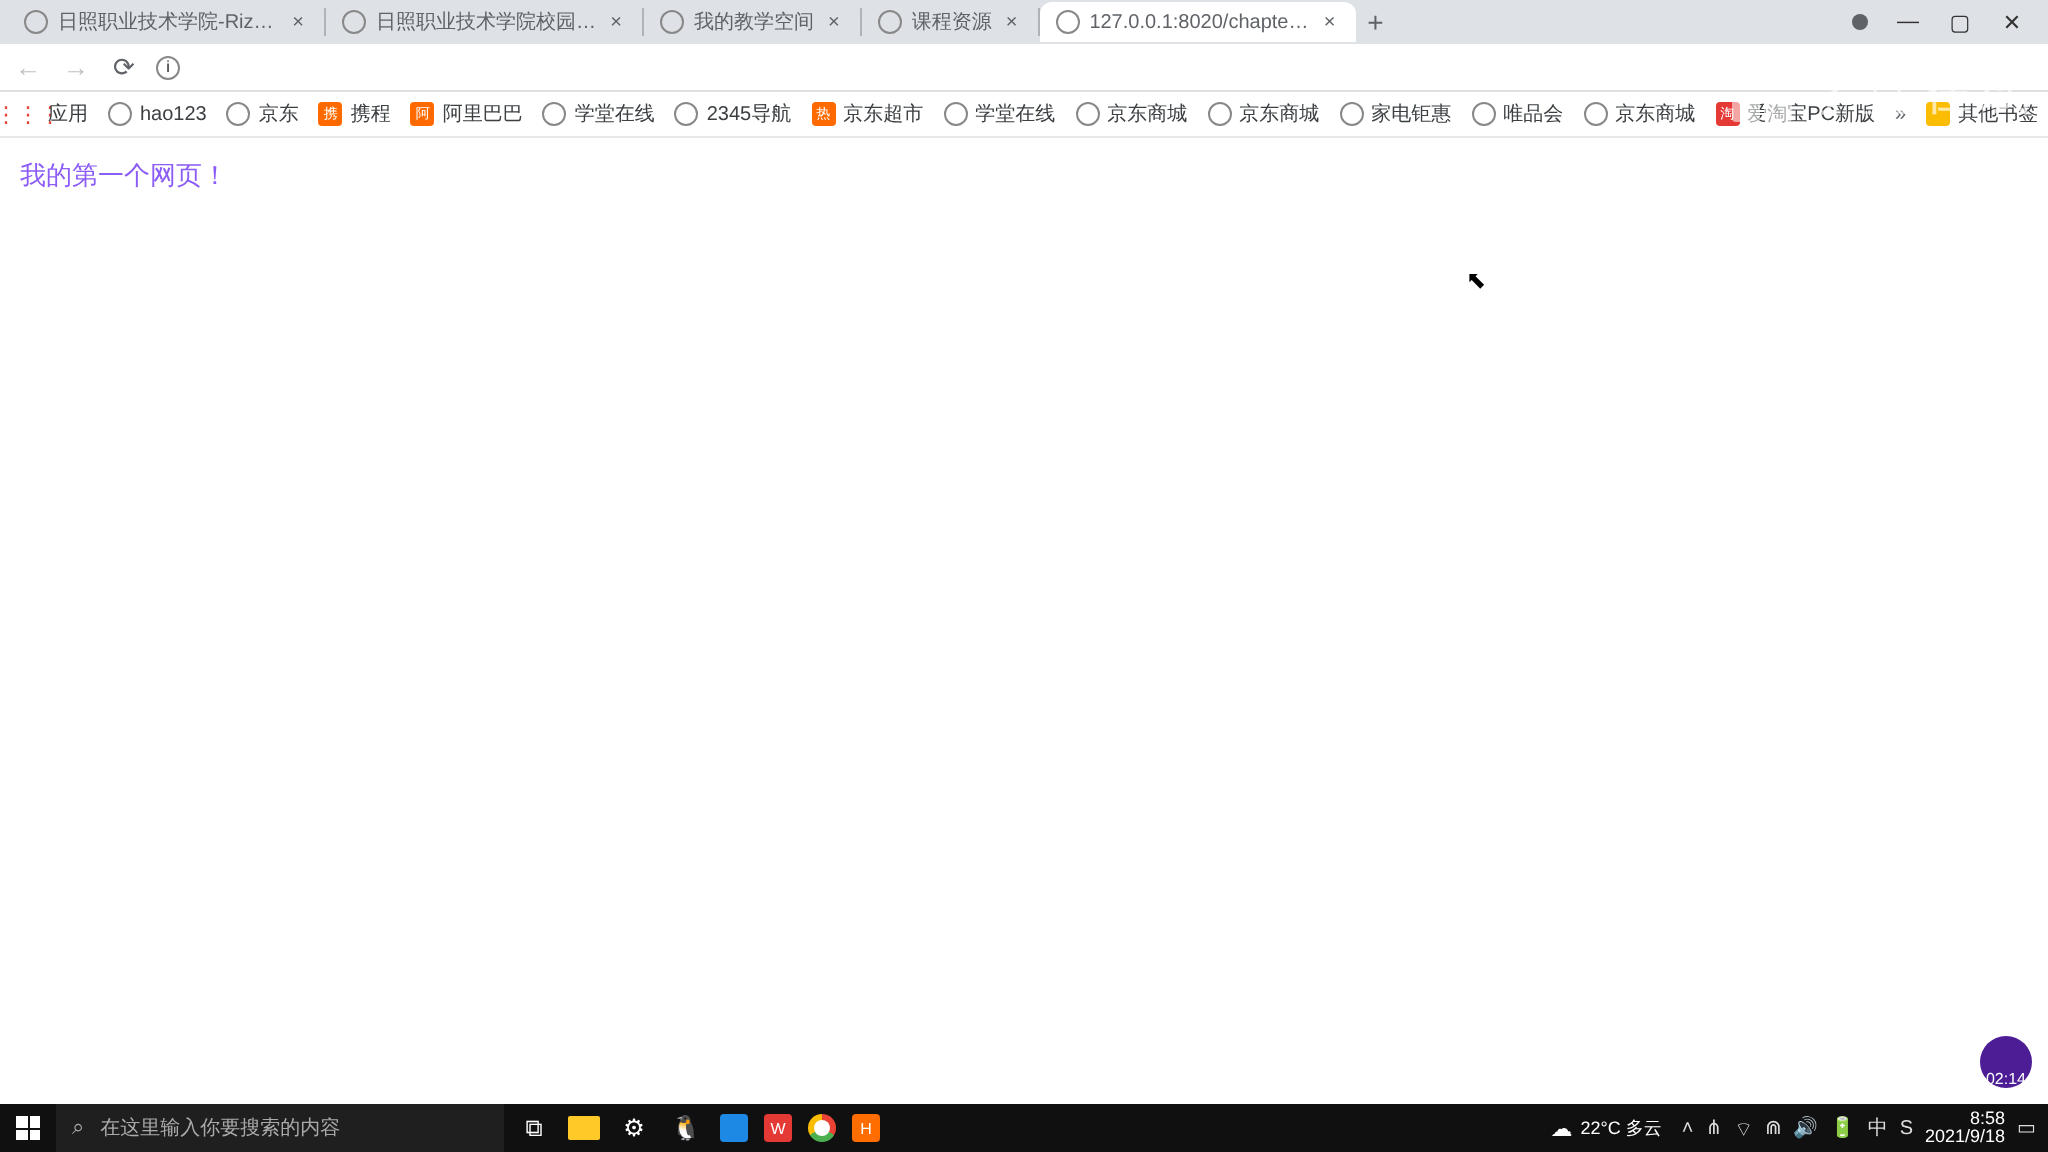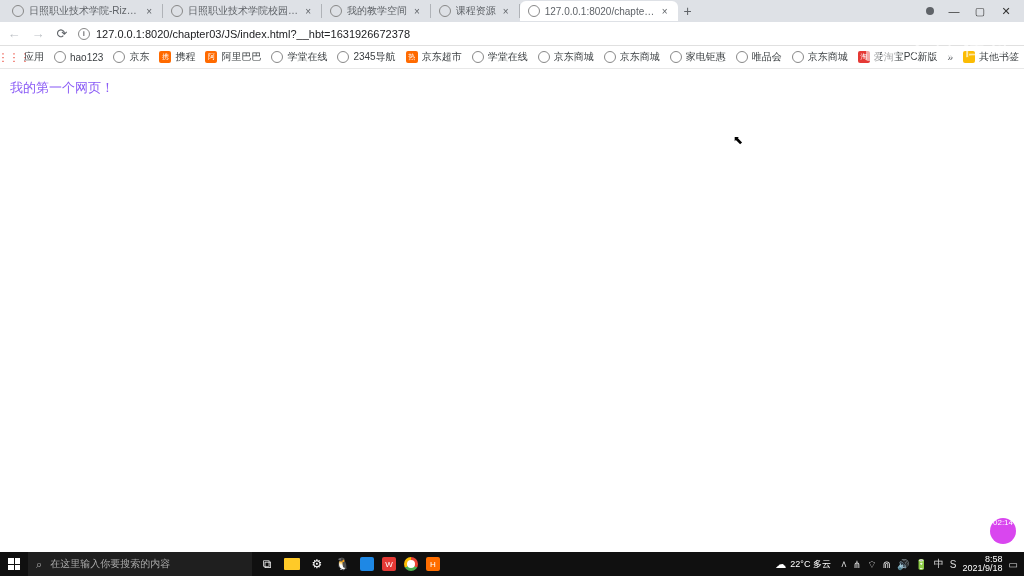--- a/index.html
+++ b/index.html
@@ -34,21 +34,21 @@
 .bm-more { margin-left: auto; display: flex; gap: 10px; align-items: center; }
 .bm-chevron { color: #5f6368; font-size: 10px; }
 
 .content { padding: 10px; font-size: 13px; color: #8b5cf6; }
 .cursor { position: absolute; left: 733px; top: 133px; font-size: 12px; color: #000; pointer-events: none; }
 
 .watermark { position: absolute; right: 6px; top: 28px; font-size: 26px; color: rgba(255,255,255,0.65); letter-spacing: 3px; display: flex; align-items: center; gap: 6px; pointer-events: none; }
 .wm-logo { width: 30px; height: 30px; display: grid; grid-template: 1fr 1fr / 1fr 1fr; gap: 2px; opacity: 0.55; }
 .wm-logo span { background: #fff; border-radius: 2px; }
 
-.timer-badge { position: absolute; right: 8px; bottom: 32px; width: 26px; height: 26px; border-radius: 50%; background: #d946ef; color: #fff; font-size: 8px; display: flex; align-items: flex-start; justify-content: center; }
+.timer-badge { position: absolute; right: 8px; bottom: 32px; width: 26px; height: 26px; border-radius: 50%; background: #4c1d95; color: #fff; font-size: 8px; display: flex; align-items: flex-end; justify-content: center; }
 
 .taskbar { position: absolute; bottom: 0; left: 0; right: 0; height: 24px; background: #101010; display: flex; align-items: center; color: #fff; font-size: 10px; }
 .start { width: 28px; height: 24px; display: flex; align-items: center; justify-content: center; }
 .start-logo { width: 12px; height: 12px; display: grid; grid-template: 1fr 1fr / 1fr 1fr; gap: 1px; }
 .start-logo span { background: #fff; }
 .search-box { height: 24px; width: 224px; background: #1f1f1f; display: flex; align-items: center; padding: 0 8px; gap: 8px; color: #aaa; }
 .search-icon { font-size: 11px; }
 .tb-icons { display: flex; align-items: center; gap: 8px; padding: 0 6px; }
 .tb-ico { width: 18px; height: 18px; display: flex; align-items: center; justify-content: center; font-size: 12px; cursor: pointer; }
 .tb-ico.folder { background: #ffca28; border-radius: 1px; width: 16px; height: 12px; }
@@ -105,21 +105,20 @@
     <span class="wc">✕</span>
   </div>
 </div>
 
 <div class="addr-bar">
   <span class="nav-btn disabled">←</span>
   <span class="nav-btn disabled">→</span>
   <span class="nav-btn">⟳</span>
   <div class="addr-area">
     <span class="addr-info">i</span>
-    <span>127.0.0.1:8020/chapter03/JS/index.html?__hbt=1631926672378</span>
   </div>
 </div>
 
 <div class="bm-bar">
   <div class="bm">
       <span class="bm-icon grid">⋮⋮⋮</span>
       <span>应用</span>
     </div>
   <div class="bm">
       <span class="bm-icon globe"></span>

